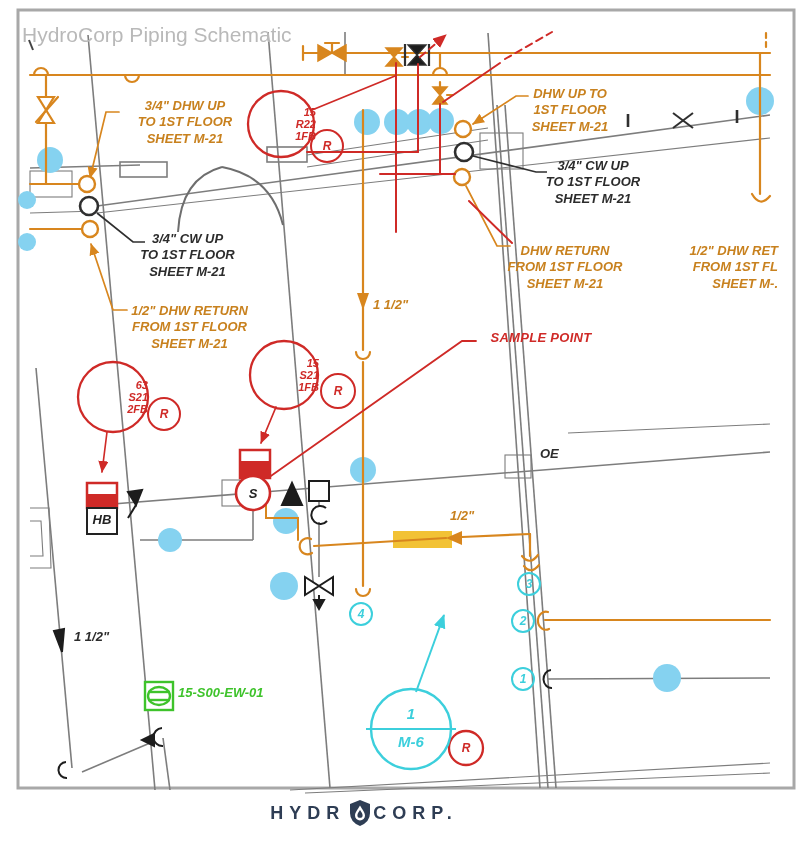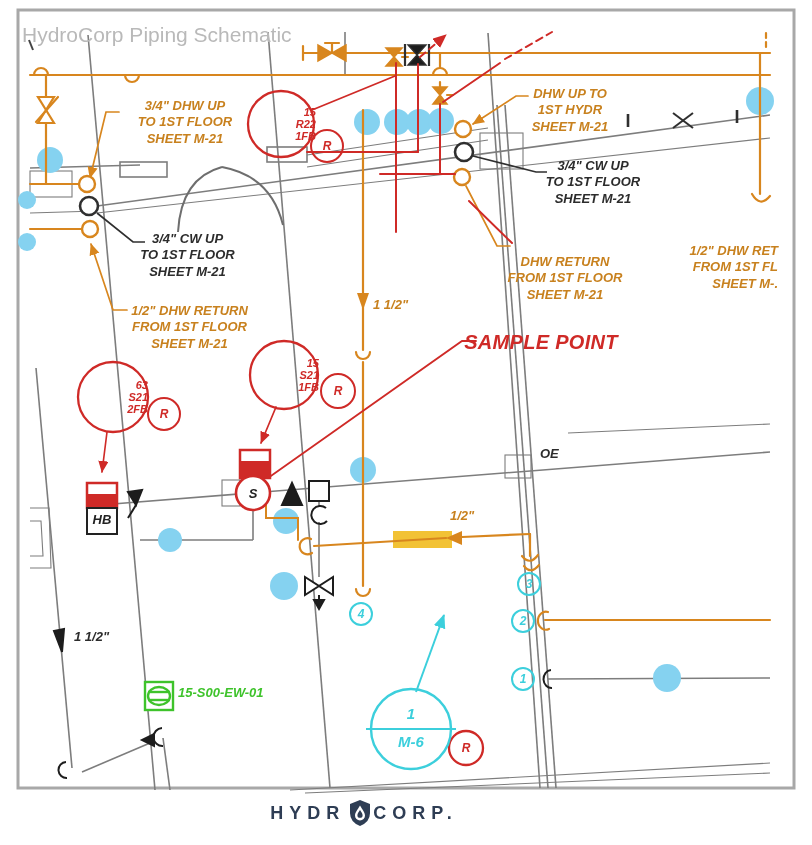--- a/index.html
+++ b/index.html
@@ -13,21 +13,21 @@
   .blk{color:#2c2c2c;}
   .red{color:#CF2A27;}
   .green{color:#3EC32B;}
   .tagtxt{position:absolute;text-align:right;font:italic 700 11px "Liberation Sans",sans-serif;
           line-height:12px;color:#CF2A27;}
   .rl{position:absolute;width:20px;text-align:center;font:italic 700 12px "Liberation Sans",sans-serif;color:#CF2A27;}
   .kn{position:absolute;width:20px;height:20px;border:2px solid #3CCFDC;border-radius:50%;
       color:#3CCFDC;font:italic 700 12px "Liberation Sans",sans-serif;
       display:flex;align-items:center;justify-content:center;background:transparent;}
   #page-title{position:absolute;left:22px;top:23px;font:400 21px "Liberation Sans",sans-serif;color:#B9B9B9;}
-  #sample-point{font-size:20px;letter-spacing:.3px;}
+  #sample-point{font-size:13px;letter-spacing:.3px;}
   #logo{position:absolute;left:0;top:799px;width:728px;display:flex;align-items:center;justify-content:center;}
   #logo .lt{font:600 18px "Liberation Sans",sans-serif;color:#2E3D54;letter-spacing:6px;}
   #logo .shield{margin:0 1px 0 3px;display:block;}
   #meter-top,#meter-bottom{position:absolute;width:44px;text-align:center;
       font:italic 700 15px "Liberation Sans",sans-serif;color:#3CCFDC;}
   #hb-text{position:absolute;left:87px;top:512px;width:30px;text-align:center;
       font:italic 700 13px "Liberation Sans",sans-serif;color:#222;}
   #s-text{position:absolute;left:243px;top:486px;width:20px;text-align:center;
       font:italic 700 13px "Liberation Sans",sans-serif;color:#222;}
 </style>
@@ -258,37 +258,37 @@
 <div id="page-title">HydroCorp Piping Schematic</div>
 
 <div class="lbl c orange" style="left:120px;top:98px;width:130px;">
   <div>3/4" DHW UP</div>
   <div>TO 1ST FLOOR</div>
   <div>SHEET M-21</div>
 </div>
 
 <div class="lbl c orange" style="left:505px;top:86px;width:130px;">
   <div>DHW UP TO</div>
-  <div>1ST HYDR</div>
+  <div>1ST FLOOR</div>
   <div>SHEET M-21</div>
 </div>
 
 <div class="lbl c blk" style="left:523px;top:158px;width:140px;">
   <div>3/4" CW UP</div>
   <div>TO 1ST FLOOR</div>
   <div>SHEET M-21</div>
 </div>
 
 <div class="lbl c blk" style="left:125px;top:231px;width:125px;">
   <div>3/4" CW UP</div>
   <div>TO 1ST FLOOR</div>
   <div>SHEET M-21</div>
 </div>
 
-<div class="lbl c orange" style="left:495px;top:254px;width:140px;">
+<div class="lbl c orange" style="left:495px;top:243px;width:140px;">
   <div>DHW RETURN</div>
   <div>FROM 1ST FLOOR</div>
   <div>SHEET M-21</div>
 </div>
 
 <div class="lbl r orange" style="left:670px;top:243px;width:108px;">
   <div>1/2" DHW RET</div>
   <div>FROM 1ST FL</div>
   <div>SHEET M-.</div>
 </div>

